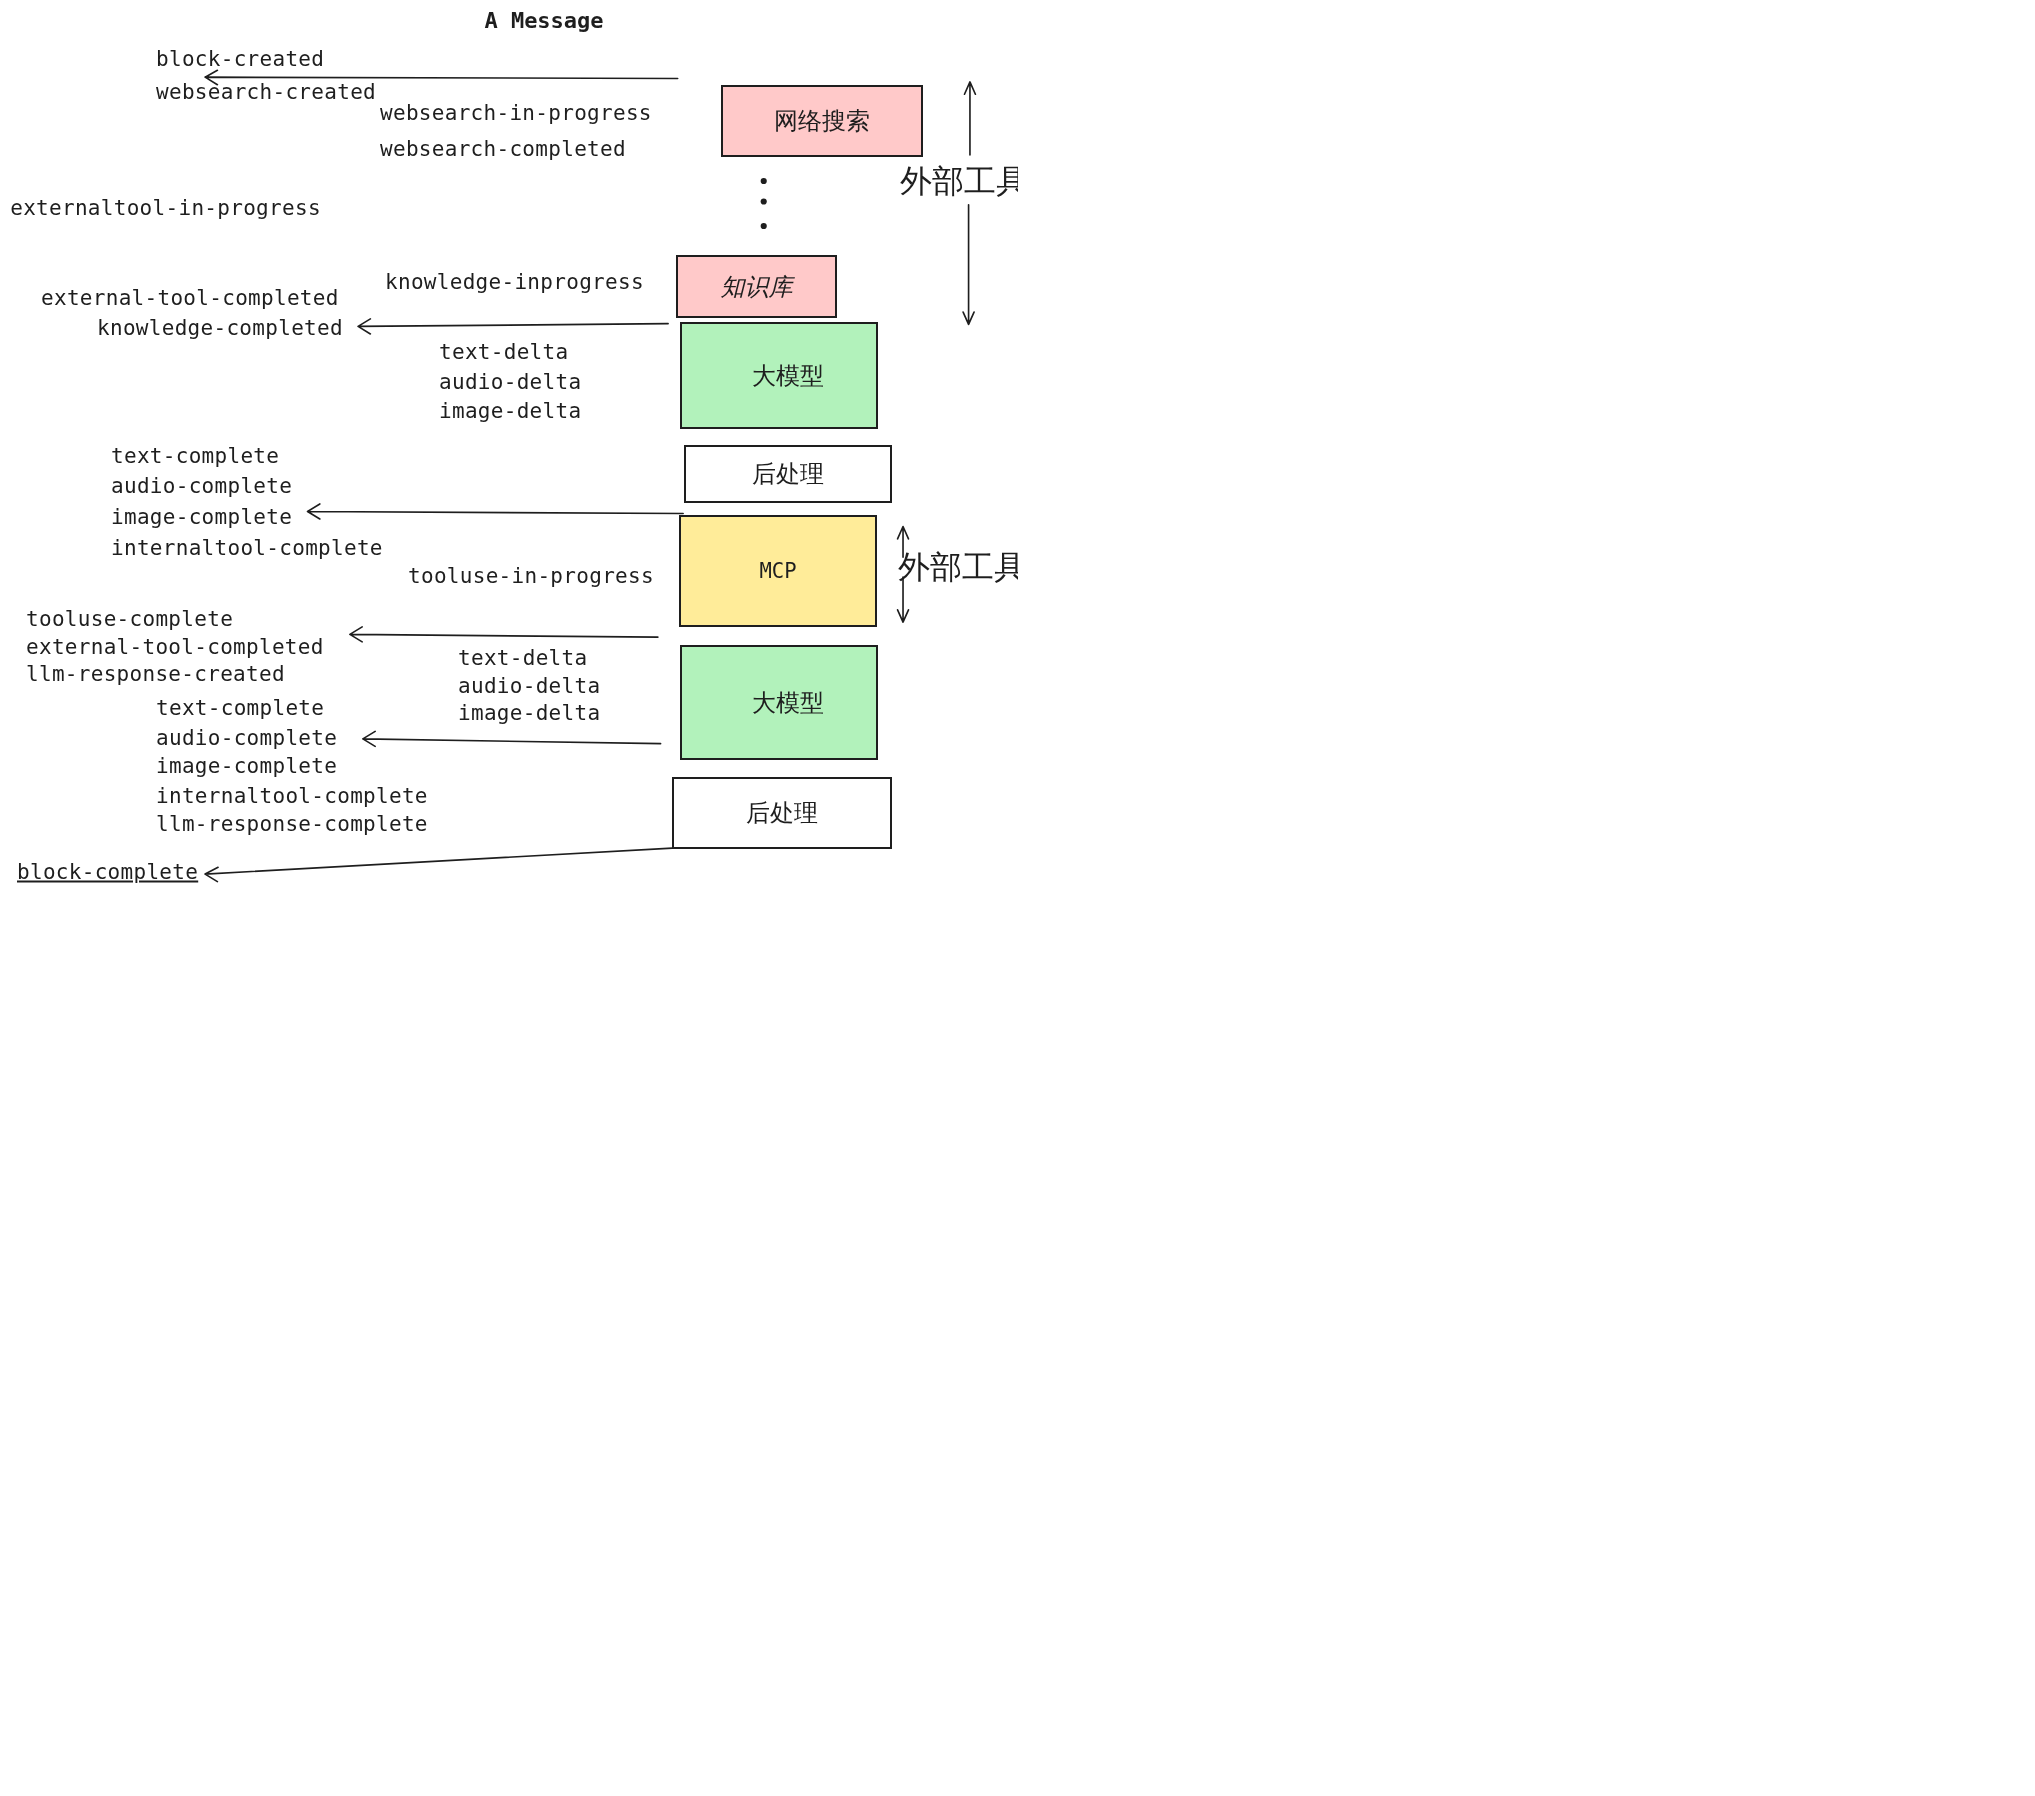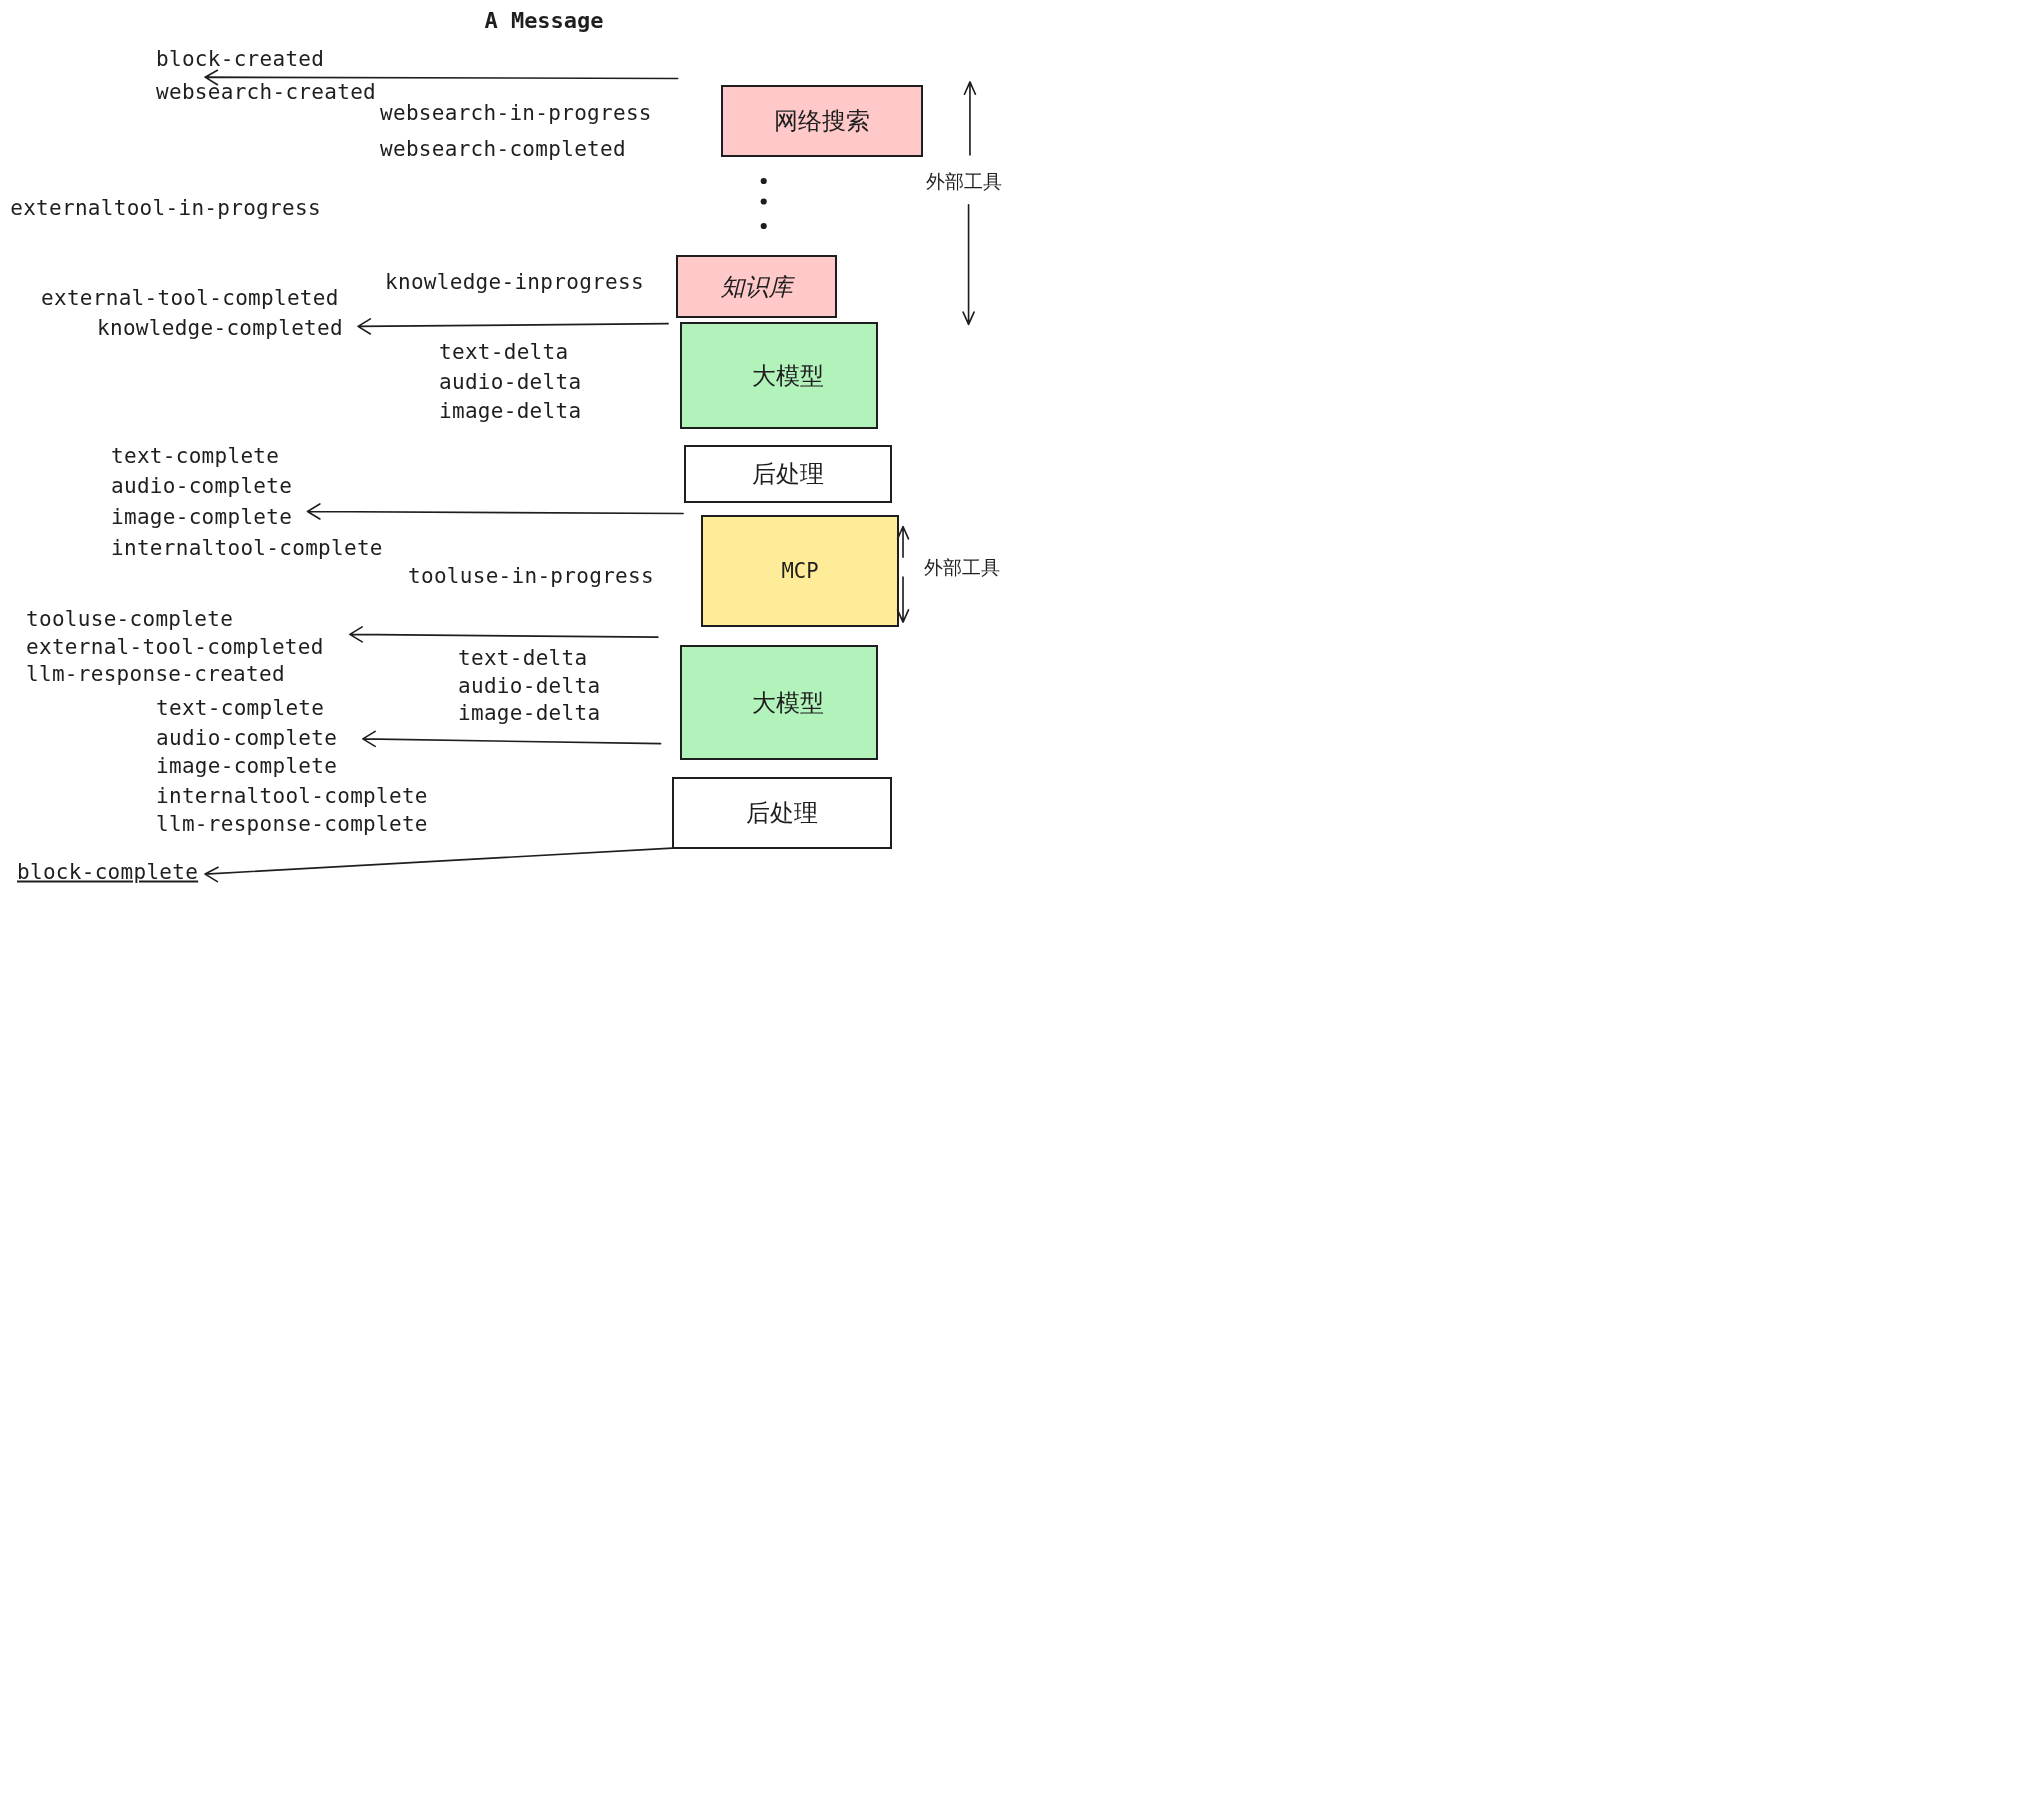--- a/index.html
+++ b/index.html
@@ -43,21 +43,21 @@
     font-size:24px;
   }
   .box.pink{background:var(--pink);}
   .box.green{background:var(--green);padding-left:18px;}
   .box.yellow{background:var(--yellow); font-family:"DejaVu Sans Mono", monospace; font-size:20.5px;}
   .box.white{background:var(--white);}
   .side-label{
     position:absolute;
     transform:translate(-50%,-50%);
     font-family:Liberation Sans, sans-serif;
-    font-size:19px;
+    font-size:32px;
     white-space:nowrap;
   }
   svg.overlay{
     position:absolute;
     left:0;top:0;
     pointer-events:none;
   }
   svg .stroke{
     fill:none;
     stroke:var(--line);
@@ -108,21 +108,21 @@
   </div>
   <div class="box pink" style="left:676px;top:255px;width:161px;height:63px;font-style:italic;">
     <span>知识库</span>
   </div>
   <div class="box green" style="left:680px;top:322px;width:198px;height:107px;">
     <span>大模型</span>
   </div>
   <div class="box white" style="left:684px;top:445px;width:208px;height:58px;">
     <span>后处理</span>
   </div>
-  <div class="box yellow" style="left:701px;top:515px;width:198px;height:112px;align-items:center;">
+  <div class="box yellow" style="left:679px;top:515px;width:198px;height:112px;align-items:center;">
     <span>MCP</span>
   </div>
   <div class="box green" style="left:680px;top:645px;width:198px;height:115px;">
     <span>大模型</span>
   </div>
   <div class="box white" style="left:672px;top:777px;width:220px;height:72px;">
     <span>后处理</span>
   </div>
 
   <div class="side-label" style="left:964px;top:182px;">外部工具</div>

